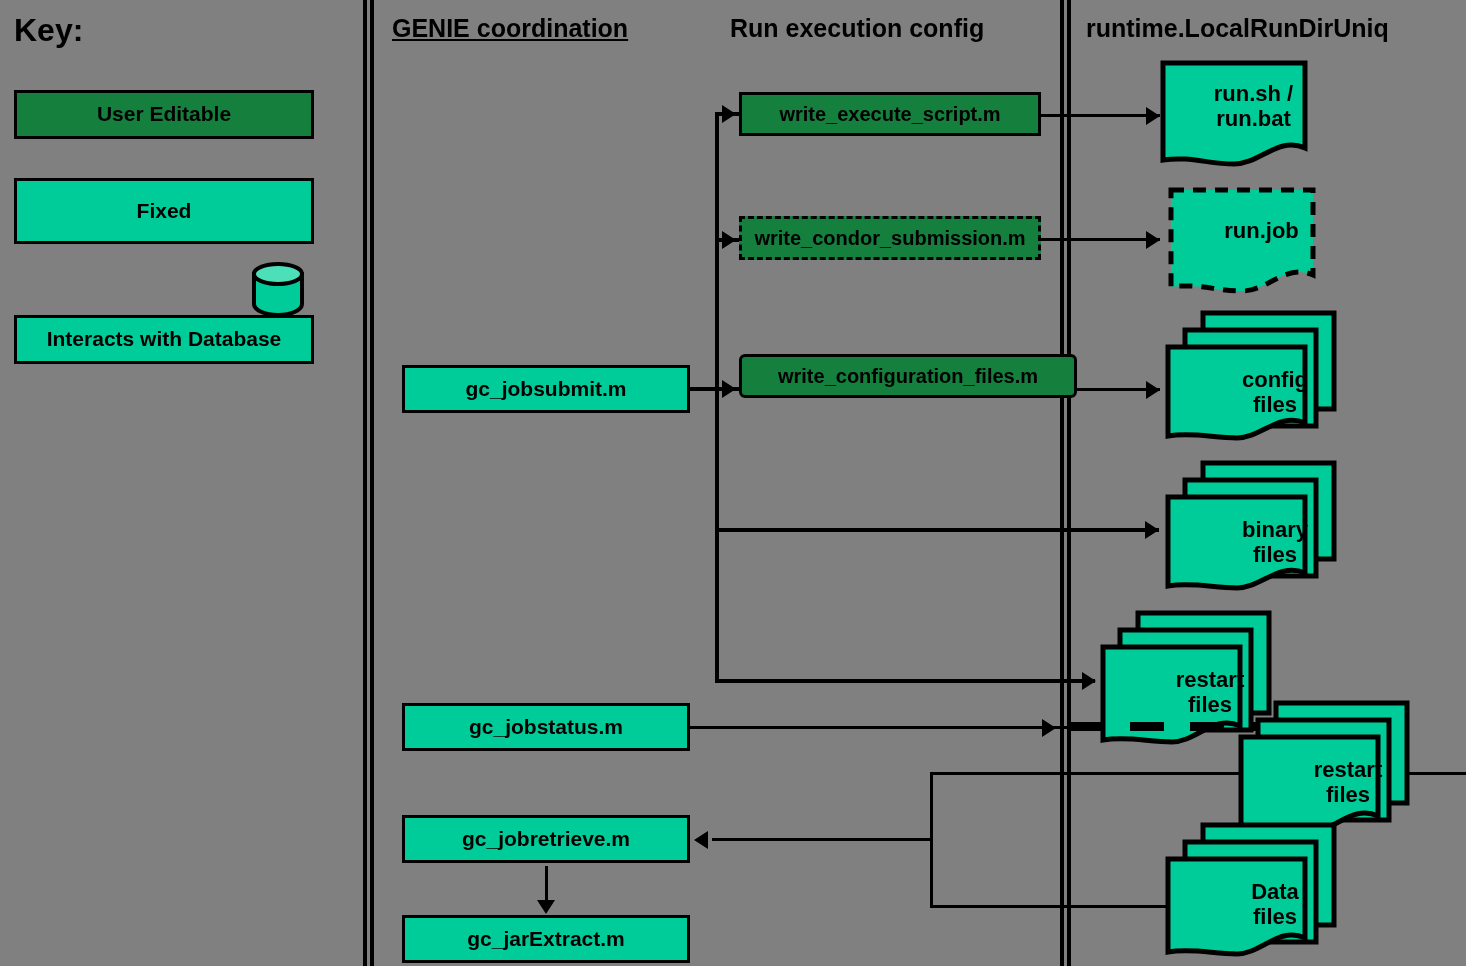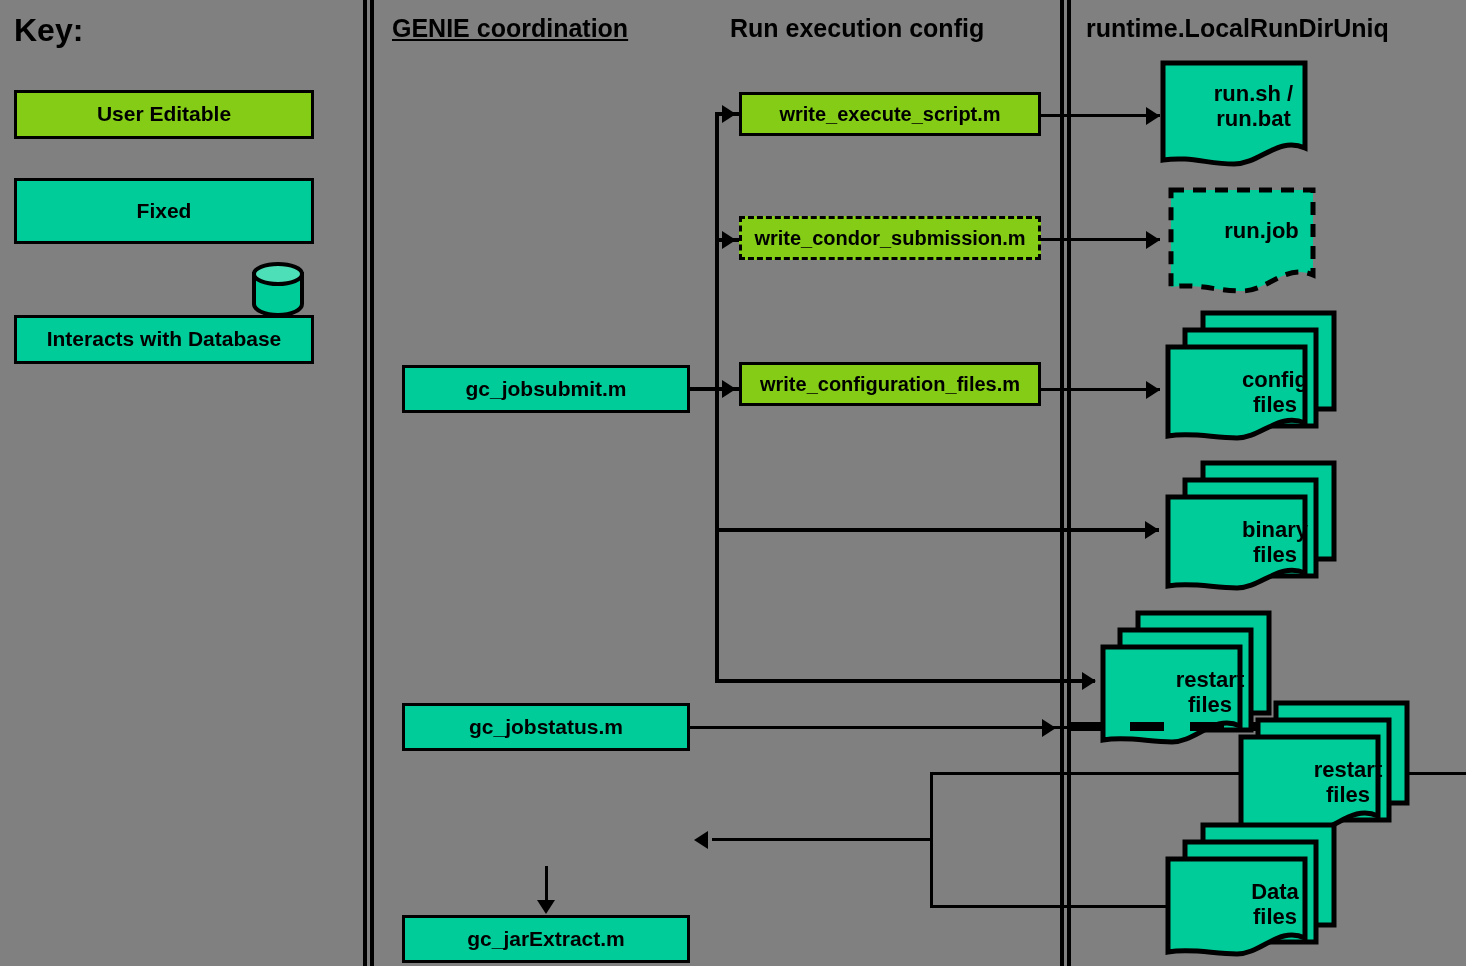--- a/index.html
+++ b/index.html
@@ -8,21 +8,21 @@
   #stage{position:relative;width:1466px;height:966px;background:#808080;}
 
   .hdr{position:absolute;font-weight:bold;font-size:25px;color:#000;white-space:nowrap;}
   .keyttl{position:absolute;font-weight:bold;font-size:32px;color:#000000;}
 
   .divider{position:absolute;background:#000;}
 
   .boxA,.boxB{position:absolute;border:3px solid #000;box-sizing:border-box;
         display:flex;align-items:center;justify-content:center;
         font-weight:bold;color:#000;text-align:center;line-height:1.05;}
-  .boxA{background:#84cc16;}
+  .boxA{background:#15803d;}
   .boxB{background:#00CC99;}
   .dashed{border-style:dashed;border-width:3px;}
   .ovf{overflow:visible;white-space:nowrap;}
 
   .cyl{position:absolute;}
 
   .docwrap{position:absolute;}
   .docwrap svg{display:block;overflow:visible;}
   .doclabel{position:absolute;font-weight:bold;color:#000;text-align:center;
             line-height:1.12;left:0;right:0;padding-left:39px;}
@@ -112,34 +112,37 @@
   <div class="arrow ar-d" style="left:537px;top:900px;"></div>
 
   <div class="boxB" style="left:402px;top:365px;width:288px;height:48px;font-size:21px;">
     <span>gc_jobsubmit.m</span>
   </div>
 
   <div class="boxB" style="left:402px;top:703px;width:288px;height:48px;font-size:21px;">
     <span>gc_jobstatus.m</span>
   </div>
 
+  <div class="boxB" style="left:402px;top:815px;width:288px;height:48px;font-size:21px;">
+    <span>gc_jobretrieve.m</span>
+  </div>
 
   <div class="boxB" style="left:402px;top:915px;width:288px;height:48px;font-size:21px;">
     <span>gc_jarExtract.m</span>
   </div>
 
   <div class="boxA" style="left:739px;top:92px;width:302px;height:44px;font-size:20px;">
     <span>write_execute_script.m</span>
   </div>
 
   <div class="boxA dashed ovf" style="left:739px;top:216px;width:302px;height:44px;font-size:20px;">
     <span class="ovf">write_condor_submission.m</span>
   </div>
 
-  <div class="boxA ovf" style="left:739px;top:362px;width:302px;height:44px;font-size:20px;">
+  <div class="boxA ovf" style="left:739px;top:354px;width:338px;height:44px;font-size:20px;border-radius:6px;">
     <span class="ovf">write_configuration_files.m</span>
   </div>
 
   <div class="docwrap" style="left:1160px;top:60px;width:148px;height:110px;">
     <svg width="148" height="110" viewBox="0 0 148 110">
       <path d="M3,3 H145 V88 C118,76 100,104 74,104 C48,104 30,96 3,100 Z" fill="#00CC99" stroke="#000" stroke-width="5"></path>
     </svg>
     <div class="doclabel" style="top:22px;font-size:22px;">
       <div>run.sh /</div>
       <div>run.bat</div>

